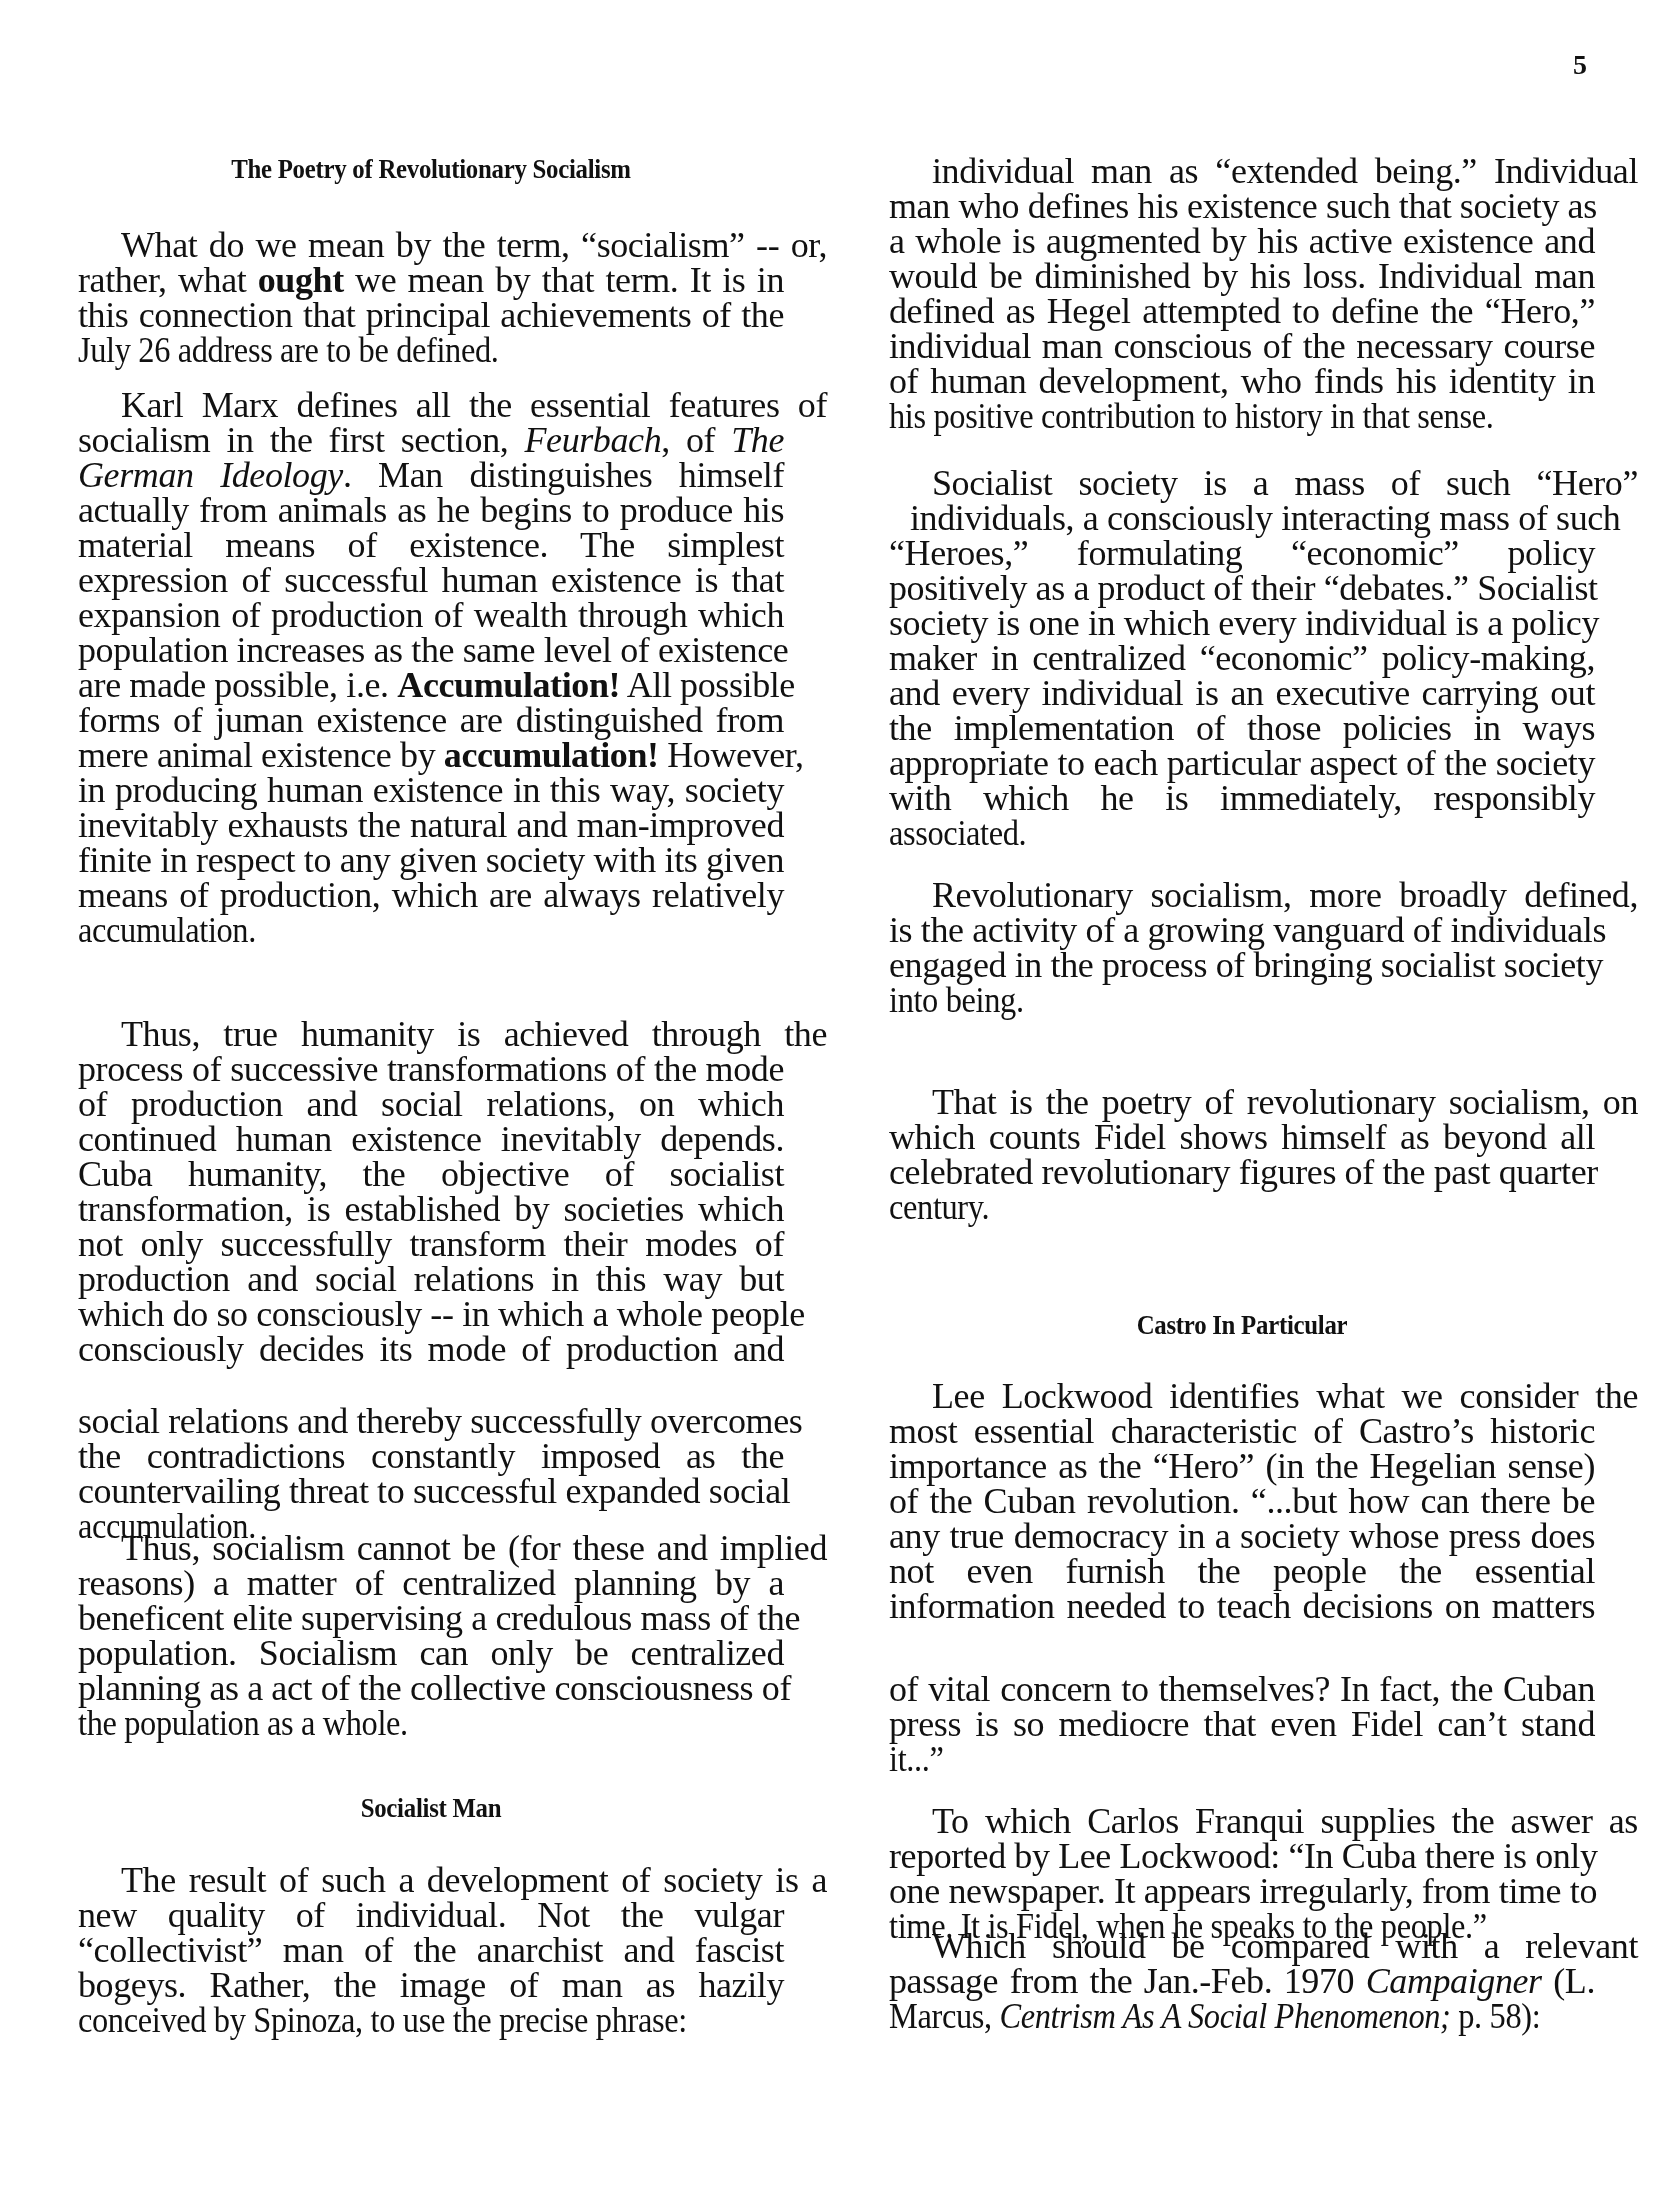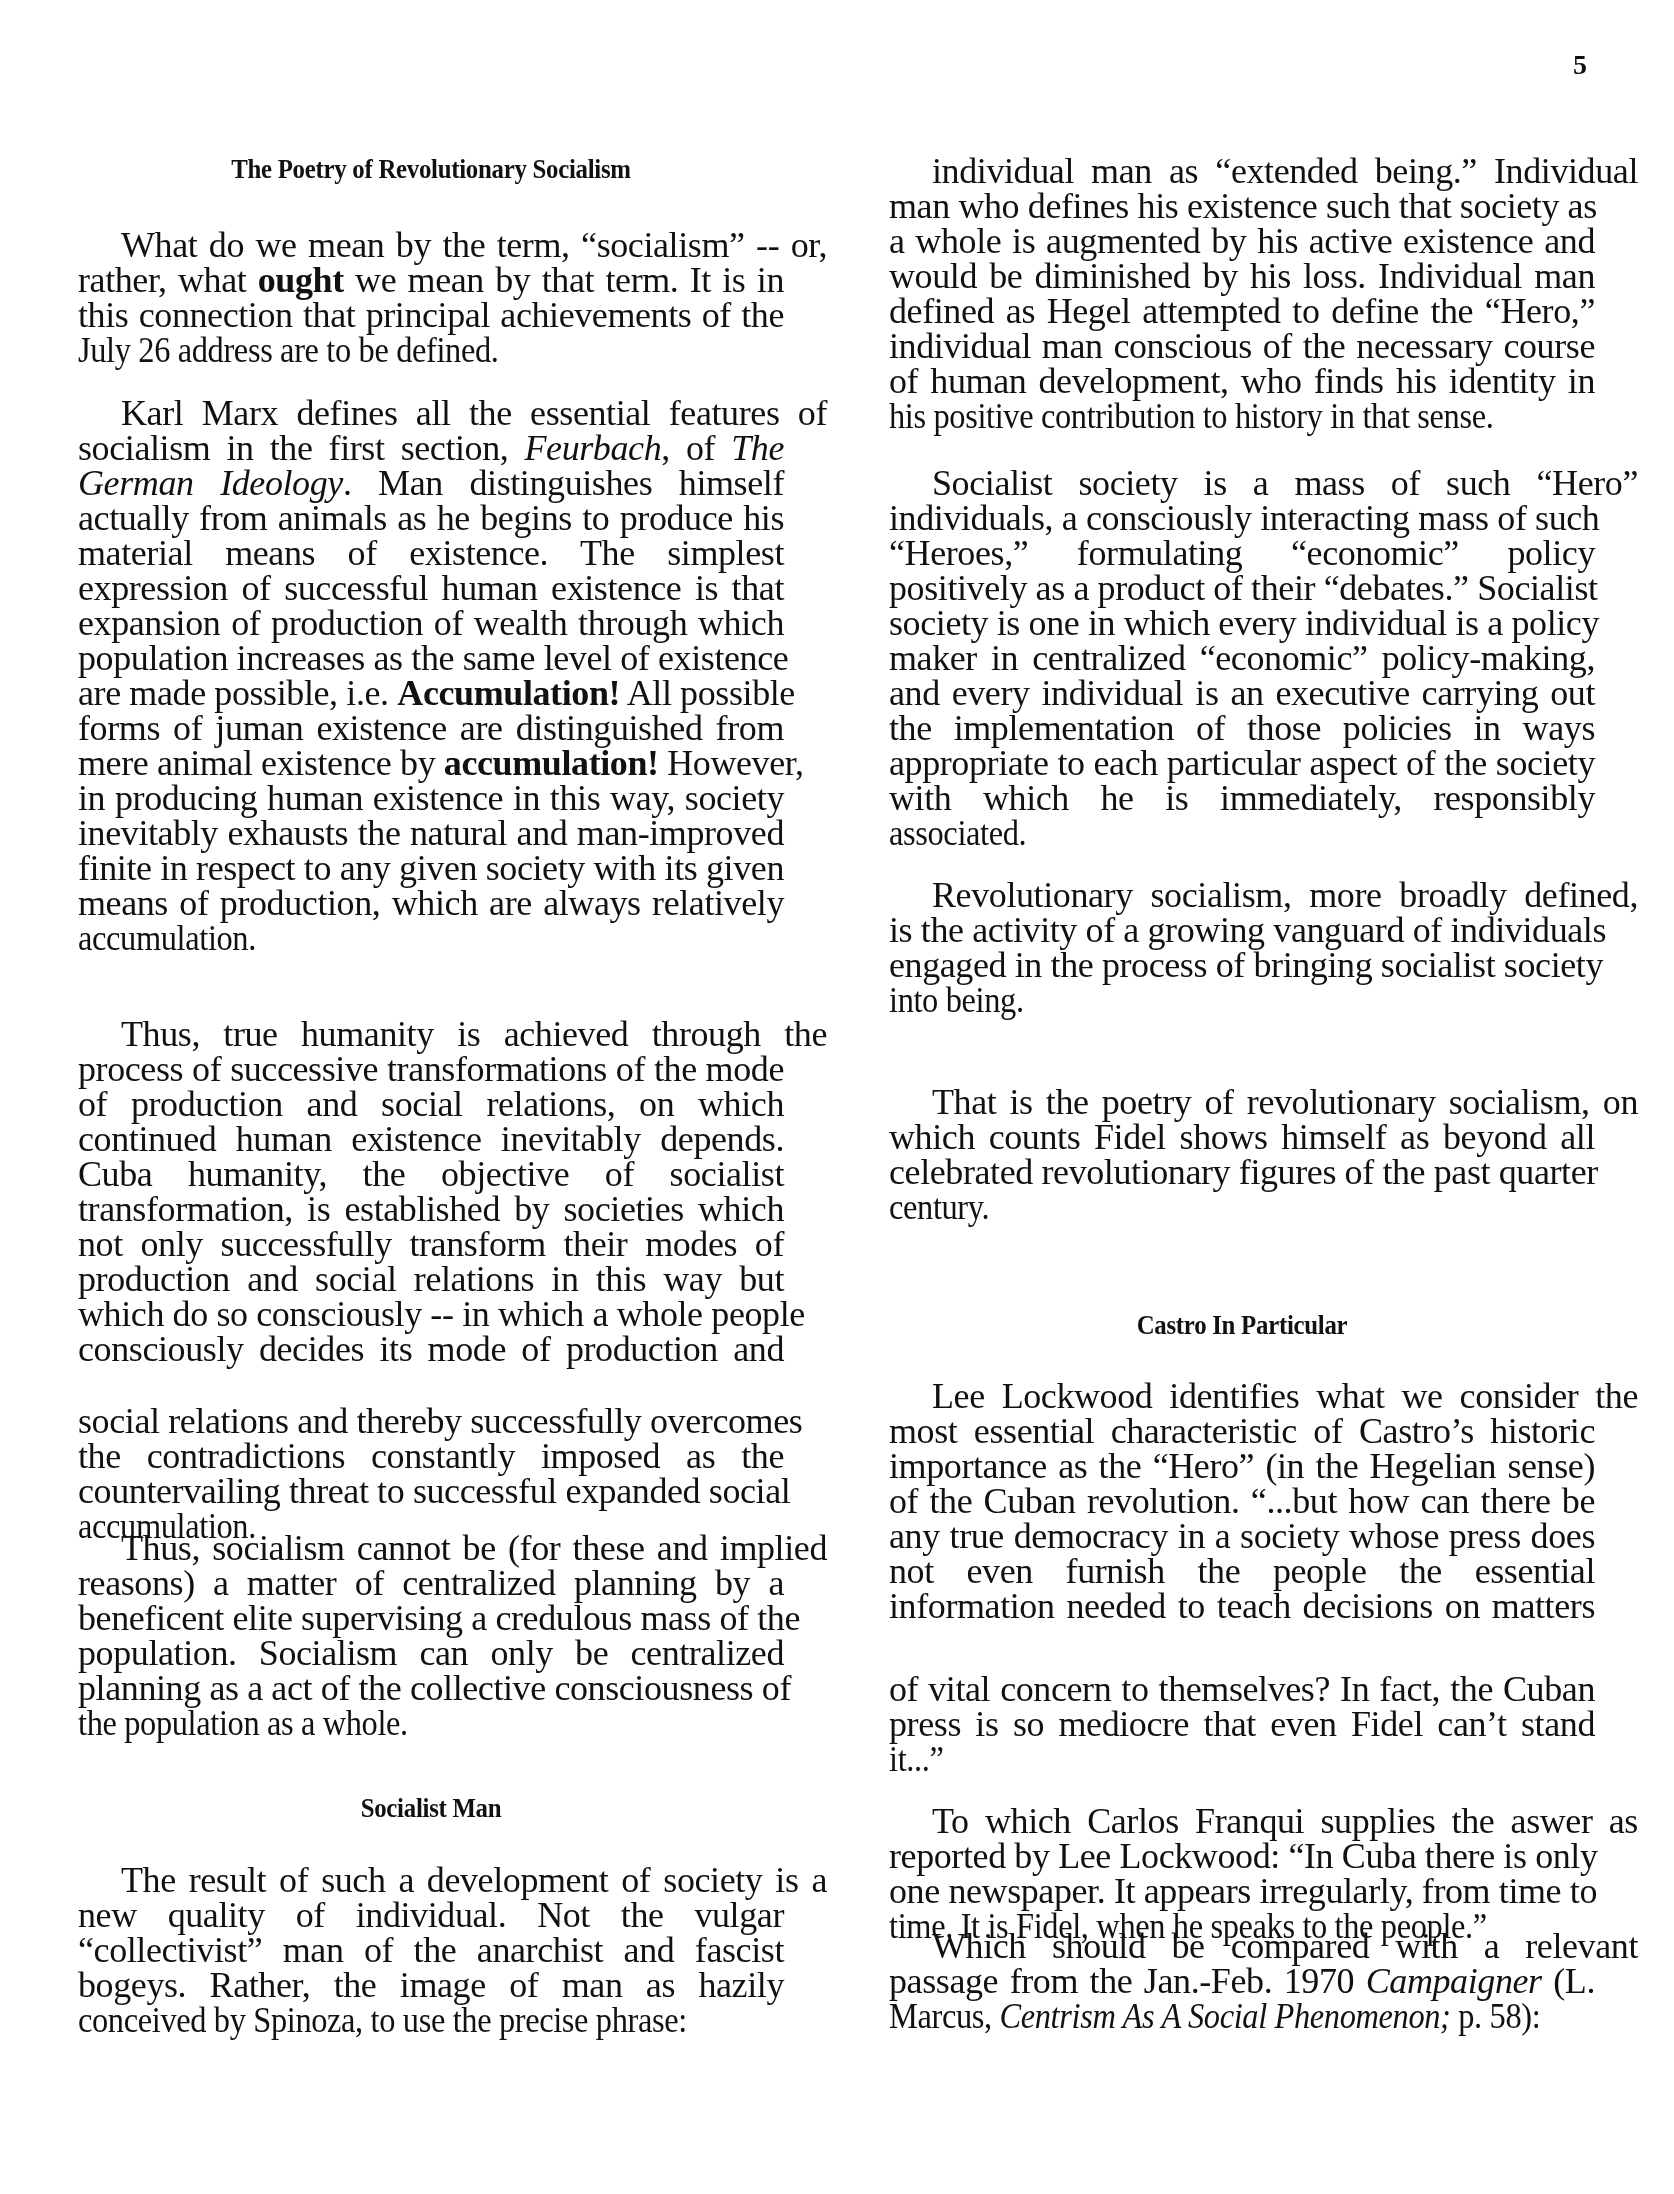--- a/index.html
+++ b/index.html
@@ -26,21 +26,21 @@
 <div class="page-num">5</div>
 
 <div class="col left">
   <div class="block heading" style="top:152px;">The Poetry of Revolutionary Socialism</div>
   <div class="block para" style="top:228px;">
       <span class="line indent" style="width: 706px; transform: scaleX(1);">What do we mean by the term, “socialism” -- or,</span>
       <span class="line" style="width: 706px; transform: scaleX(1);">rather, what <span class="b">ought</span> we mean by that term. It is in</span>
       <span class="line" style="width: 706px; transform: scaleX(1);">this connection that principal achievements of the</span>
       <span class="line last" style="width: max-content; transform: scaleX(0.9);">July 26 address are to be defined.</span>
     </div>
-  <div class="block para" style="top:396px;">
+  <div class="block para" style="top:388px;">
       <span class="line indent" style="width: 706px; transform: scaleX(1);">Karl Marx defines all the essential features of</span>
       <span class="line" style="width: 706px; transform: scaleX(1);">socialism in the first section, <span class="i">Feurbach</span>, of <span class="i">The</span></span>
       <span class="line" style="width: 706px; transform: scaleX(1);"><span class="i">German Ideology</span>. Man distinguishes himself</span>
       <span class="line" style="width: 706px; transform: scaleX(1);">actually from animals as he begins to produce his</span>
       <span class="line" style="width: 706px; transform: scaleX(1);">material means of existence. The simplest</span>
       <span class="line" style="width: 706px; transform: scaleX(1);">expression of successful human existence is that</span>
       <span class="line" style="width: 706px; transform: scaleX(1);">expansion of production of wealth through which</span>
       <span class="line" style="width: 706px; transform: scaleX(1);">population increases as the same level of existence</span>
       <span class="line" style="width: 706px; transform: scaleX(1);">are made possible, i.e. <span class="b">Accumulation!</span> All possible</span>
       <span class="line" style="width: 706px; transform: scaleX(1);">forms of juman existence are distinguished from</span>
@@ -91,21 +91,21 @@
       <span class="line" style="width: 706px; transform: scaleX(1);">man who defines his existence such that society as</span>
       <span class="line" style="width: 706px; transform: scaleX(1);">a whole is augmented by his active existence and</span>
       <span class="line" style="width: 706px; transform: scaleX(1);">would be diminished by his loss. Individual man</span>
       <span class="line" style="width: 706px; transform: scaleX(1);">defined as Hegel attempted to define the “Hero,”</span>
       <span class="line" style="width: 706px; transform: scaleX(1);">individual man conscious of the necessary course</span>
       <span class="line" style="width: 706px; transform: scaleX(1);">of human development, who finds his identity in</span>
       <span class="line last" style="width: max-content; transform: scaleX(0.9);">his positive contribution to history in that sense.</span>
     </div>
   <div class="block para" style="top:466px;">
       <span class="line indent" style="width: 706px; transform: scaleX(1);">Socialist society is a mass of such “Hero”</span>
-      <span class="line" style="width: 706px; transform: scaleX(1);">individuals, a consciously interacting mass of such</span>
+      <span class="line" style="width: 706px; transform: scaleX(1); margin-left: 21px;">individuals, a consciously interacting mass of such</span>
       <span class="line" style="width: 706px; transform: scaleX(1);">“Heroes,” formulating “economic” policy</span>
       <span class="line" style="width: 706px; transform: scaleX(1);">positively as a product of their “debates.” Socialist</span>
       <span class="line" style="width: 706px; transform: scaleX(1);">society is one in which every individual is a policy</span>
       <span class="line" style="width: 706px; transform: scaleX(1);">maker in centralized “economic” policy-making,</span>
       <span class="line" style="width: 706px; transform: scaleX(1);">and every individual is an executive carrying out</span>
       <span class="line" style="width: 706px; transform: scaleX(1);">the implementation of those policies in ways</span>
       <span class="line" style="width: 706px; transform: scaleX(1);">appropriate to each particular aspect of the society</span>
       <span class="line" style="width: 706px; transform: scaleX(1);">with which he is immediately, responsibly</span>
       <span class="line last" style="width: max-content; transform: scaleX(0.9);">associated.</span>
     </div>

